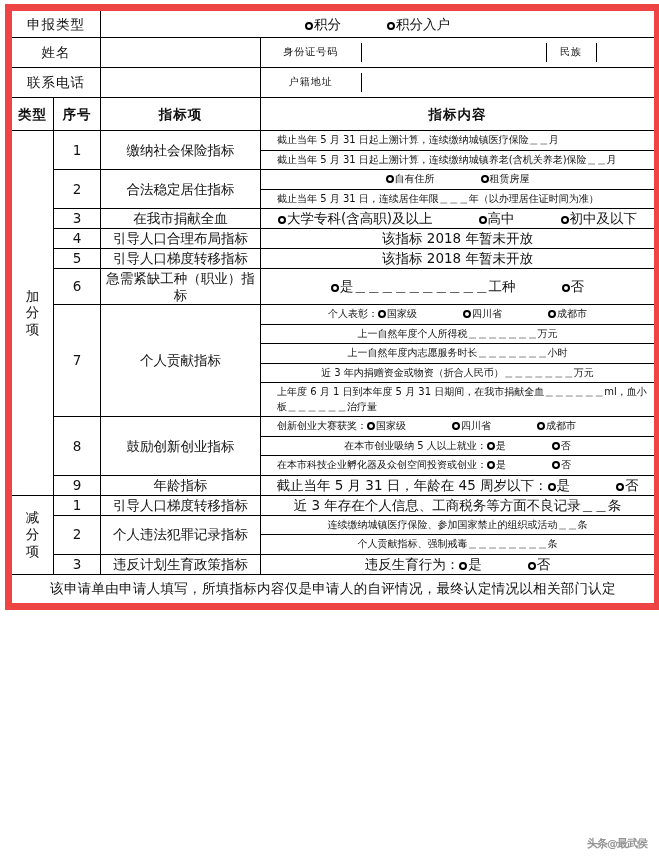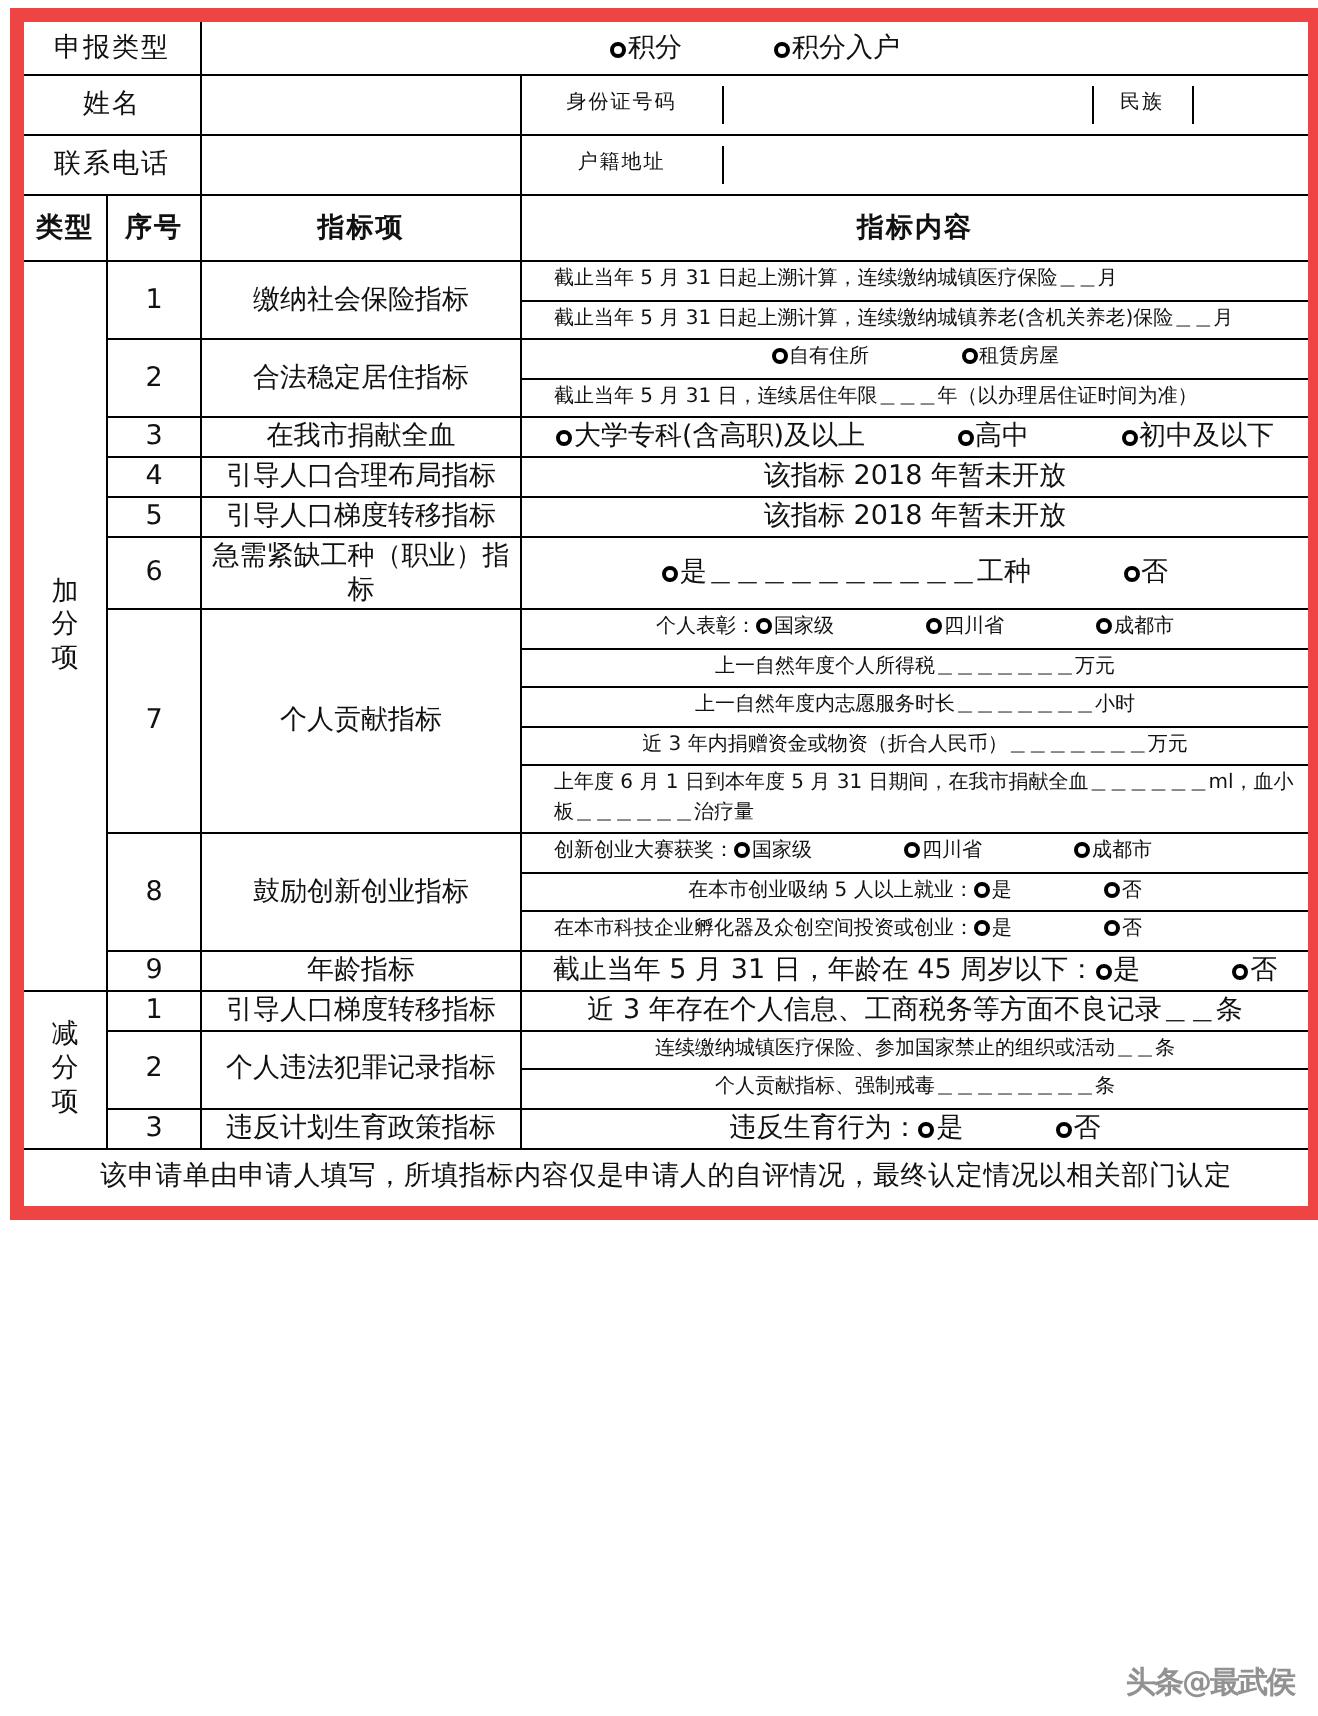--- a/index.html
+++ b/index.html
@@ -127,21 +127,21 @@
     padding: 5px 6px 5px 8px;
     height: 26px;
     letter-spacing: 0.3px;
   }
 
   
   #watermark {
     position: absolute;
     right: 12px;
     bottom: 7px;
-    font-size: 15px;
+    font-size: 11px;
     font-weight: bold;
     color: #3a3a3a;
     opacity: 0.55;
     letter-spacing: -1px;
     pointer-events: none;
     white-space: nowrap;
   }
 </style>
 </head>
 <body>

